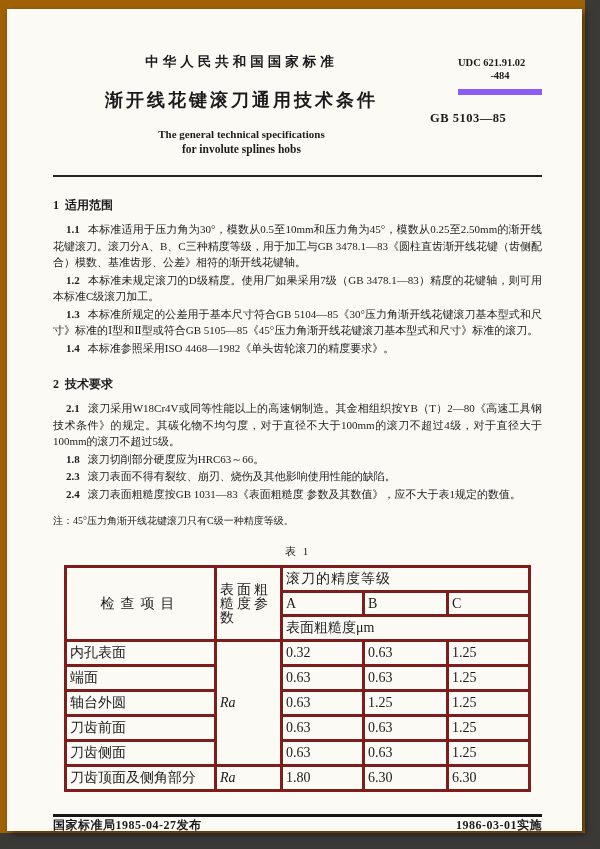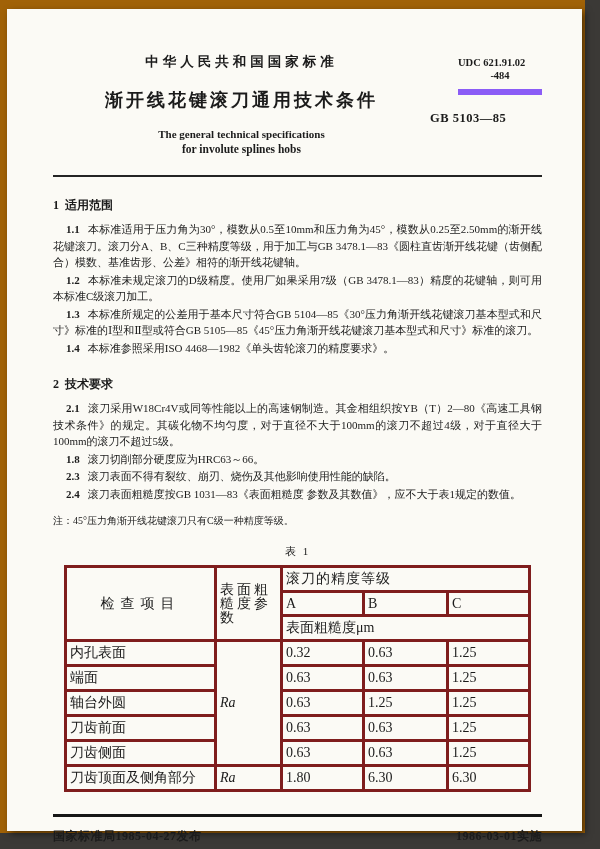--- a/index.html
+++ b/index.html
@@ -49,21 +49,21 @@
   td.c-item{text-align:left;padding-left:9px;}
   td.h-item{text-align:center;letter-spacing:6px;font-size:10.5px;}
   td.h-param{letter-spacing:3px;line-height:14px;}
   td.h-grade{letter-spacing:1px;}
   td.h-unit{font-size:9.5px;height:13px;padding:1px 3px;}
   td.param-cell{font-style:italic;font-size:11px;}
 
   
   .rule-bottom{height:3px;background:#161616;margin-top:22px;}
   .footer{display:flex;justify-content:space-between;align-items:center;
-    font-weight:bold;font-size:12px;margin-top:11px;letter-spacing:.5px;}
+    font-weight:bold;font-size:12px;letter-spacing:.5px;}
 </style>
 </head>
 <body>
 
 <div class="scan">
   <div class="edge-right"></div>
   <div class="edge-bottom"></div>
 
   <div class="page">
 

